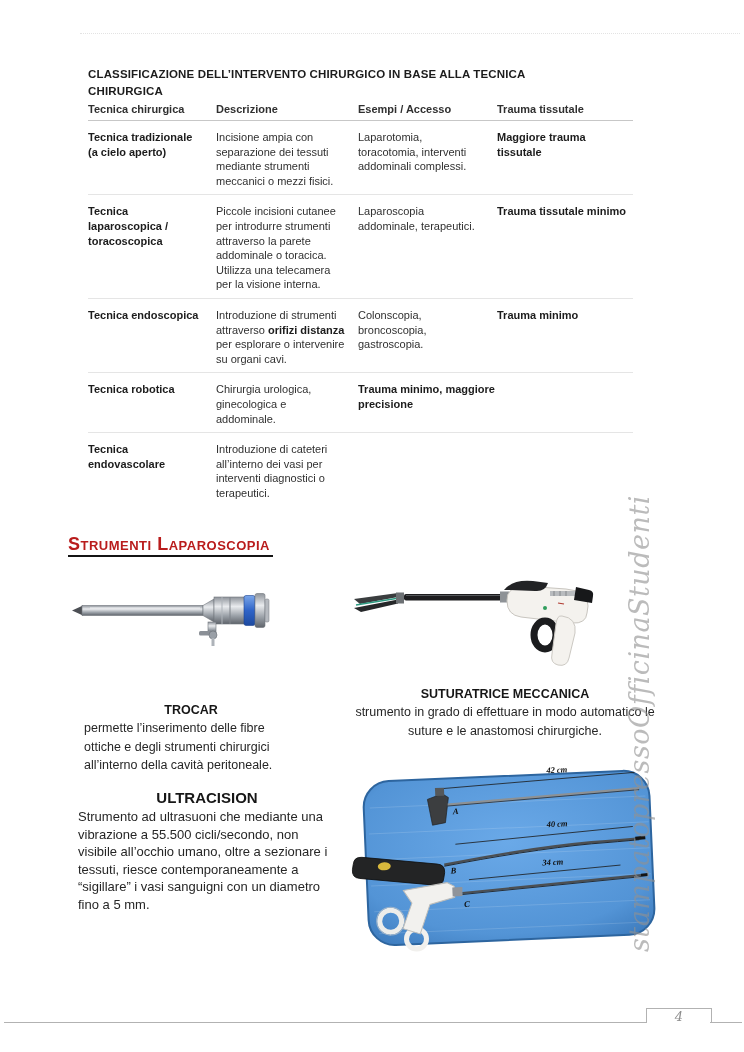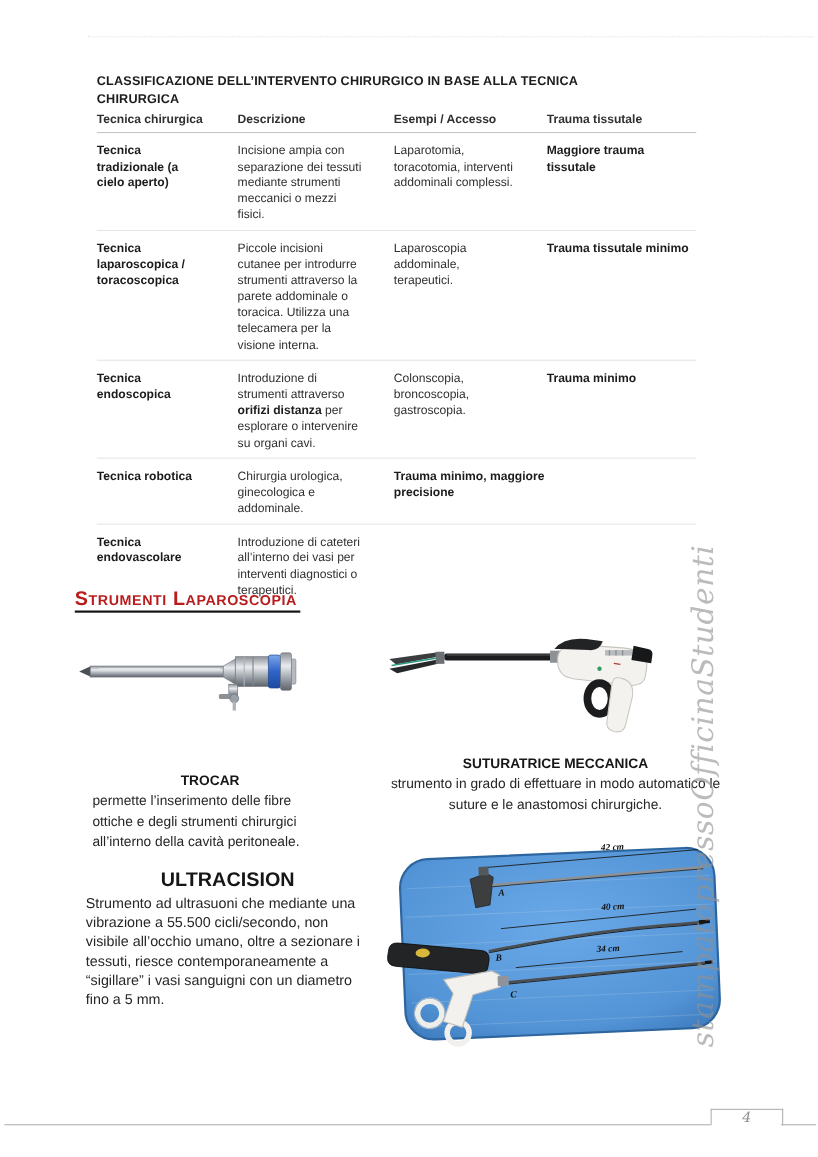--- a/index.html
+++ b/index.html
@@ -13,21 +13,21 @@
   .title{
     left:88px;top:66px;width:492px;margin:0;
     font-size:11.5px;font-weight:bold;line-height:17px;color:#1c1c1c;letter-spacing:.15px;
   }
   
   .table{left:88px;top:97px;width:545px;}
   .thead,.trow{display:grid;grid-template-columns:128px 142px 139px 136px;}
   .thead{font-weight:bold;font-size:11px;color:#1c1c1c;padding:6px 0 5px;border-bottom:1px solid #c7c7c7;}
   .trow{font-size:11px;line-height:14.6px;padding:9px 0 6px;border-bottom:1px solid #e5e5e5;}
   .trow:last-child{border-bottom:none;}
-  .tcell{padding-right:27px;color:#303030;}
+  .tcell{padding-right:13px;color:#303030;}
   .c1{font-weight:bold;color:#1c1c1c;}
   .c4{font-weight:bold;color:#1c1c1c;padding-right:0;}
   .tcell b{font-weight:bold;color:#1c1c1c;}
   
   .sechead{
     left:68px;top:533px;
     font-size:18px;font-weight:800;font-variant:small-caps;letter-spacing:.5px;color:#b91c1c;
     border-bottom:2.5px solid #141414;padding:0 3px 0 0;line-height:22px;
   }
   
@@ -160,21 +160,21 @@
     <ellipse cx="193" cy="57" rx="11" ry="14" fill="none" stroke="#1b1c1e" stroke-width="7"></ellipse>
     <path d="M210,38 q15,2 13,17 l-6,25 q-2,9 -11,7 q-8,-2 -6,-11 l4,-30 q1,-9 6,-8 z" fill="#f4f2ee" stroke="#ccc9c3" stroke-width="1"></path>
   </svg>
 
   <div class="abs sutur-cap">
     <div class="cap-title">SUTURATRICE MECCANICA</div>
     <div class="cap-body">strumento in grado di effettuare in modo automatico le suture e le anastomosi chirurgiche.</div>
   </div>
 
   <div class="abs ultra-cap">
-    <div class="cap-title" style="font-size:18px">ULTRACISION</div>
+    <div class="cap-title" style="font-size:15px">ULTRACISION</div>
     <div class="cap-body">Strumento ad ultrasuoni che mediante una vibrazione a 55.500 cicli/secondo, non visibile all’occhio umano, oltre a sezionare i tessuti, riesce contemporaneamente a “sigillare” i vasi sanguigni con un diametro fino a 5 mm.</div>
   </div>
 
   <svg class="abs" style="left:350px;top:758px" width="315" height="198" viewBox="0 0 315 198">
     <defs>
       <radialGradient id="mat" cx="0.5" cy="0.4" r="0.75">
         <stop offset="0" stop-color="#6aa9e8"></stop>
           <stop offset="0.75" stop-color="#5394d6"></stop>
           <stop offset="1" stop-color="#3d7bbd"></stop>
       </radialGradient>

